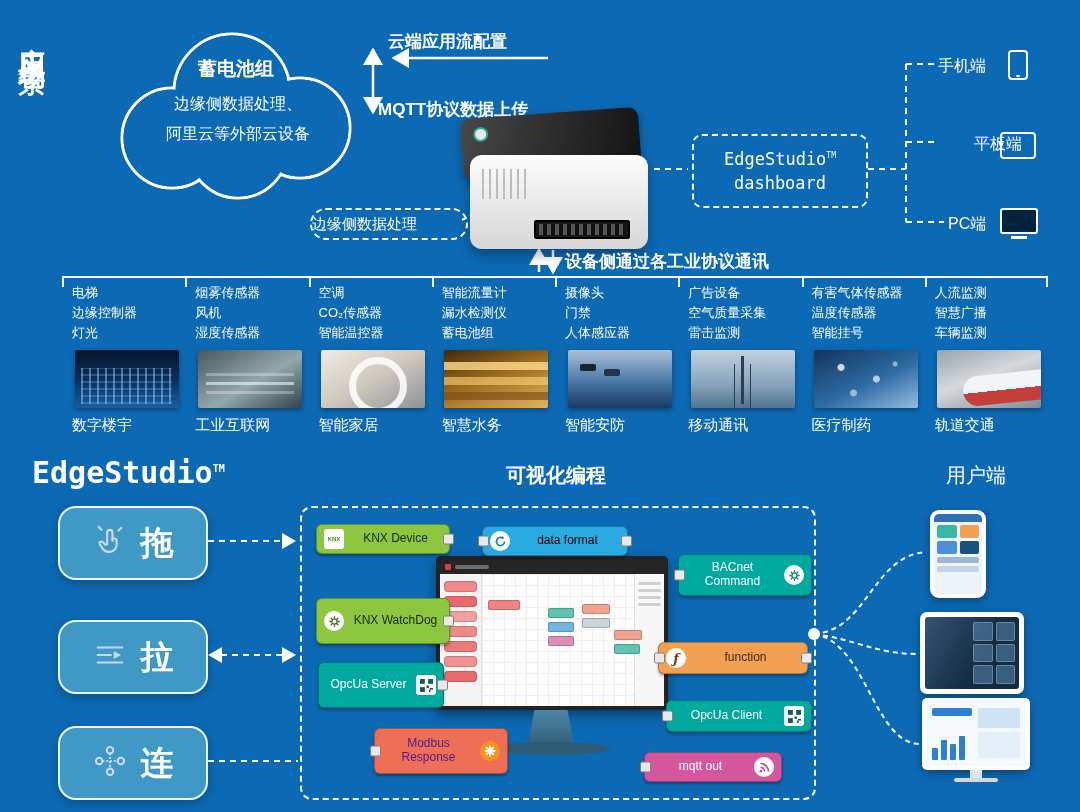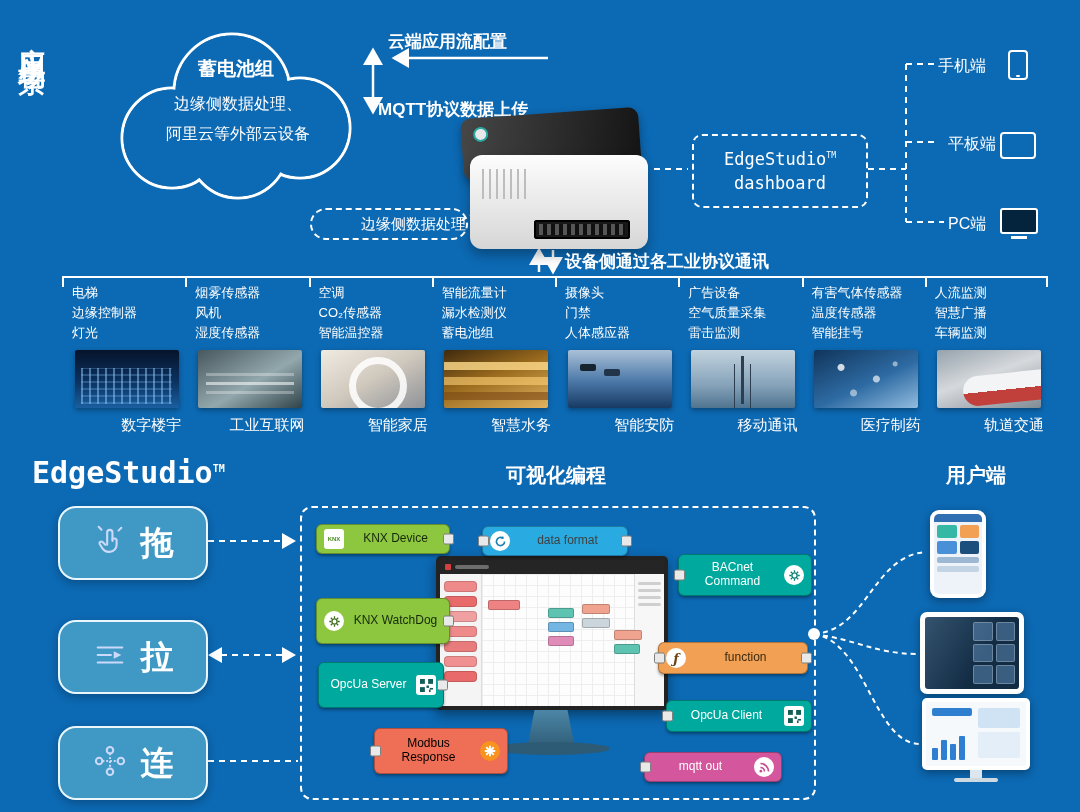--- a/index.html
+++ b/index.html
@@ -9,27 +9,27 @@
   svg.overlay{position:absolute;inset:0;width:1080px;height:812px;pointer-events:none;}
 
   
   .section-title{left:14px;top:26px;writing-mode:vertical-rl;font-size:27px;font-weight:700;letter-spacing:7px;}
   .cloud-title{left:158px;top:56px;width:156px;text-align:center;font-size:19px;font-weight:700;}
   .cloud-line1{left:146px;top:94px;width:184px;text-align:center;font-size:16px;}
   .cloud-line2{left:138px;top:124px;width:200px;text-align:center;font-size:16px;}
   .flow-down{left:388px;top:30px;font-size:17px;font-weight:700;}
   .flow-up{left:378px;top:70px;font-size:17px;font-weight:700;margin-top:28px;}
   .edge-bubble{left:310px;top:208px;width:154px;height:28px;border:2px dashed #fff;border-radius:16px;
-    font-size:15px;text-align:right;line-height:28px;}
+    font-size:15px;text-align:left;line-height:28px;}
   .dash-box{left:692px;top:134px;width:172px;height:70px;border:2px dashed #fff;border-radius:10px;
     display:flex;flex-direction:column;align-items:center;justify-content:center;gap:4px;
     font-family:"DejaVu Sans Mono",monospace;font-size:17px;}
   sup.tm{font-size:8px;vertical-align:super;}
   .client-label{font-size:16px;}
-  .cl-phone{left:938px;top:56px;} .cl-tablet{left:948px;top:134px;} .cl-pc{left:948px;top:214px;}
+  .cl-phone{left:938px;top:56px;} .cl-tablet{left:974px;top:134px;} .cl-pc{left:948px;top:214px;}
   .icon-phone{left:1008px;top:50px;width:16px;height:26px;border:2px solid #fff;border-radius:4px;}
   .icon-phone::after{content:"";position:absolute;left:50%;bottom:1px;width:4px;height:2px;margin-left:-2px;background:#fff;border-radius:1px;}
   .icon-tablet{left:1000px;top:132px;width:32px;height:23px;border:2px solid #fff;border-radius:4px;}
   .icon-pc{left:1000px;top:208px;width:34px;height:22px;border:2px solid #fff;background:#04243d;border-radius:3px;}
   .icon-pc::after{content:"";position:absolute;left:50%;bottom:-7px;width:16px;height:3px;margin-left:-8px;background:#fff;}
   .device-protocol{left:565px;top:250px;font-size:17px;font-weight:700;}
 
   
   .device-wrap{left:450px;top:103px;width:212px;height:160px;}
   .device-top{position:absolute;left:12px;top:10px;width:178px;height:62px;border-radius:10px;
@@ -46,21 +46,21 @@
   .device-port::after{content:"";position:absolute;inset:4px 5px;background:repeating-linear-gradient(90deg,#565656 0 4px,#101010 4px 8px);}
 
   
   .industry{left:62px;top:276px;width:986px;border-top:2px solid #fff;display:flex;}
   .industry::after{content:"";position:absolute;right:0;top:0;width:2px;height:9px;background:#fff;}
   .ind-col{flex:1 1 0;position:relative;padding:0 4px 0 10px;}
   .ind-col::before{content:"";position:absolute;left:0;top:0;width:2px;height:9px;background:#fff;}
   .ind-item{font-size:13px;line-height:1.55;}
   .ind-item:first-of-type{margin-top:5px;}
   .ind-img{width:104px;height:58px;margin:7px auto 0;border-radius:2px;position:relative;overflow:hidden;box-shadow:0 2px 5px rgba(0,0,0,.35);}
-  .ind-cap{margin-top:8px;font-size:15px;text-align:right;}
+  .ind-cap{margin-top:8px;font-size:15px;text-align:left;}
   .img-1{background:linear-gradient(180deg,#06142b 0%,#0b3260 55%,#1a5fa0 100%);}
   .img-1::after{content:"";position:absolute;inset:30% 6% 8% 6%;
     background:repeating-linear-gradient(90deg,rgba(140,200,255,.5) 0 2px,transparent 2px 8px),
                repeating-linear-gradient(0deg,rgba(140,200,255,.25) 0 2px,transparent 2px 7px);}
   .img-2{background:linear-gradient(150deg,#47585e,#93a8ad 55%,#2f4348);}
   .img-2::after{content:"";position:absolute;left:8%;right:8%;top:55%;height:3px;background:rgba(255,255,255,.55);
     box-shadow:0 9px 0 rgba(255,255,255,.3),0 -9px 0 rgba(255,255,255,.3);}
   .img-3{background:linear-gradient(150deg,#f0ebe2,#cfc8bd 50%,#8e9298);}
   .img-3::after{content:"";position:absolute;width:44px;height:44px;border-radius:50%;border:7px solid rgba(255,255,255,.85);left:28px;top:7px;}
   .img-4{background:linear-gradient(160deg,#3f2a0e,#9a6a1d 45%,#e2b45f);}
@@ -78,45 +78,45 @@
                radial-gradient(circle at 38% 74%,rgba(255,255,255,.5) 3px,transparent 4px),
                radial-gradient(circle at 78% 24%,rgba(255,255,255,.5) 2px,transparent 3px);}
   .img-8{background:linear-gradient(160deg,#95a2ac,#d6d9dc 45%,#7f8b94);}
   .img-8::after{content:"";position:absolute;right:-8px;bottom:5px;width:86px;height:30px;border-radius:16px 4px 4px 16px;
     background:linear-gradient(180deg,#f2f4f5 55%,#c2403b 55%);transform:rotate(-6deg);}
 
   
   .studio-title{left:32px;top:455px;font-family:"DejaVu Sans Mono",monospace;font-size:30px;font-weight:700;}
   .studio-title sup.tm{font-size:10px;}
   .canvas-title{left:300px;top:462px;width:512px;text-align:center;font-size:20px;font-weight:700;}
-  .client-title{left:928px;top:462px;width:96px;text-align:center;font-size:20px;font-weight:700;}
+  .client-title{left:928px;top:462px;width:96px;text-align:center;font-size:20px;font-weight:400;}
 
   .action-btn{width:146px;height:70px;left:58px;border:2px solid #eaf6fb;border-radius:18px;
     background:rgba(88,176,204,.68);display:flex;align-items:center;justify-content:center;gap:14px;
     box-shadow:0 3px 8px rgba(0,0,0,.25);}
   .a1{top:506px;} .a2{top:620px;} .a3{top:726px;}
   .action-char{font-size:33px;font-weight:700;}
   .flow-canvas{left:300px;top:506px;width:512px;height:290px;border:2px dashed #fff;border-radius:12px;}
 
   
   .flow-node{position:absolute;border-radius:6px;display:flex;align-items:center;padding:0 7px;gap:5px;
     font-size:12px;border:1px solid rgba(0,0,0,.28);box-shadow:0 2px 3px rgba(0,0,0,.35);}
   .fn-label{flex:1;text-align:center;line-height:1.15;}
   .port{position:absolute;width:9px;height:9px;background:#e9e9e9;border:1px solid #7f7f7f;border-radius:2px;top:50%;transform:translateY(-50%);}
   .port.l{left:-5px;} .port.r{right:-5px;}
   .fn-ic{width:20px;height:20px;border-radius:50%;background:#fff;display:flex;align-items:center;justify-content:center;flex:0 0 auto;}
   .fn-ic.sq{border-radius:3px;}
   .n-knxdev{left:316px;top:524px;width:118px;height:28px;background:#8dc63f;color:#16290b;}
-  .n-datafmt{left:482px;top:526px;width:130px;height:28px;background:#29abe2;color:#404040;}
+  .n-datafmt{left:482px;top:526px;width:130px;height:28px;background:#29abe2;color:#000000;}
   .n-bacnet{left:678px;top:554px;width:118px;height:40px;background:#00a99d;color:#fff;}
   .n-watchdog{left:316px;top:598px;width:118px;height:44px;background:#8dc63f;color:#16290b;}
   .n-opcsrv{left:318px;top:662px;width:110px;height:44px;background:#00a99d;color:#fff;}
   .n-func{left:658px;top:642px;width:134px;height:30px;background:#f2a154;color:#3a2a12;}
   .n-opccli{left:666px;top:700px;width:130px;height:30px;background:#00a99d;color:#fff;}
-  .n-modbus{left:374px;top:728px;width:118px;height:44px;background:#ee6f56;color:#000000;justify-content:space-between;}
+  .n-modbus{left:374px;top:728px;width:118px;height:44px;background:#ee6f56;color:#4c1d95;justify-content:space-between;}
   .n-mqtt{left:644px;top:752px;width:122px;height:28px;background:#d4579e;color:#fff;}
   .knx-ic-text{font-size:6px;font-weight:700;color:#4a8f1f;}
   .func-ic-text{font-family:"DejaVu Serif",serif;font-style:italic;font-weight:700;font-size:13px;color:#6e4312;}
 
   
   .editor-monitor{left:436px;top:556px;width:232px;height:154px;background:#232323;border-radius:5px;padding:4px;box-sizing:border-box;box-shadow:0 5px 12px rgba(0,0,0,.4);}
   .ed-screen{width:100%;height:100%;background:#fff;display:flex;flex-direction:column;overflow:hidden;}
   .ed-header{height:14px;background:#252525;display:flex;align-items:center;gap:4px;padding:0 5px;flex:0 0 auto;}
   .ed-logo{width:6px;height:6px;background:#d43f3f;border-radius:1px;}
   .ed-hbar{width:34px;height:4px;background:#6d6d6d;border-radius:2px;}

